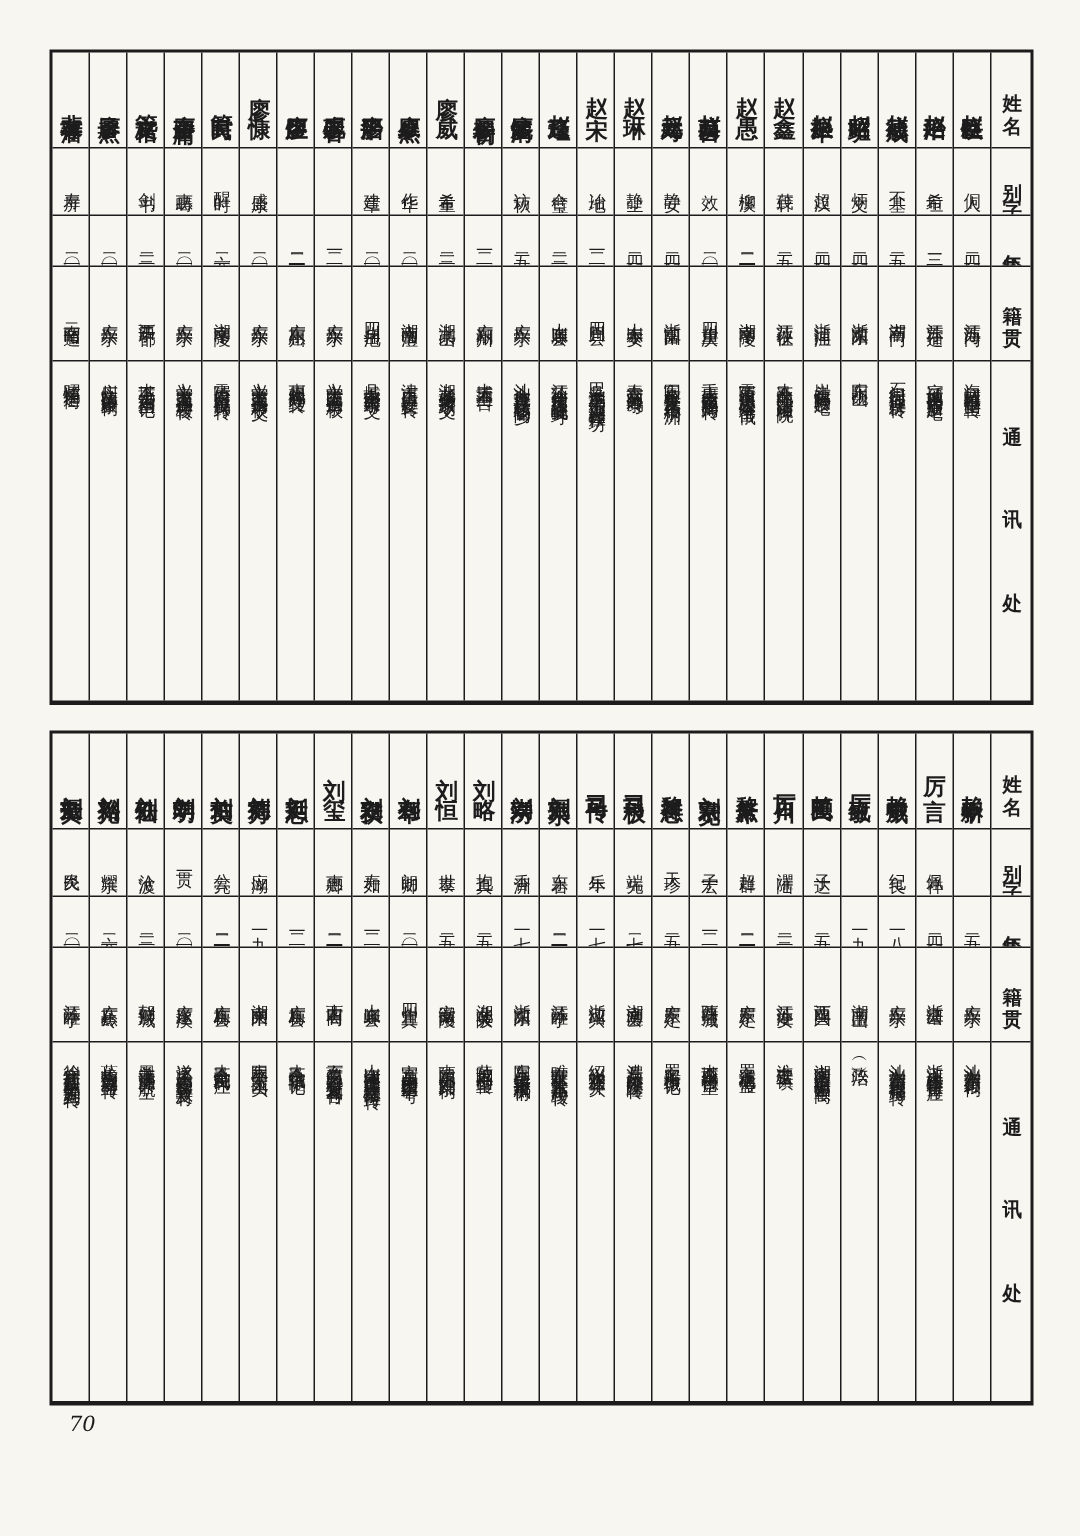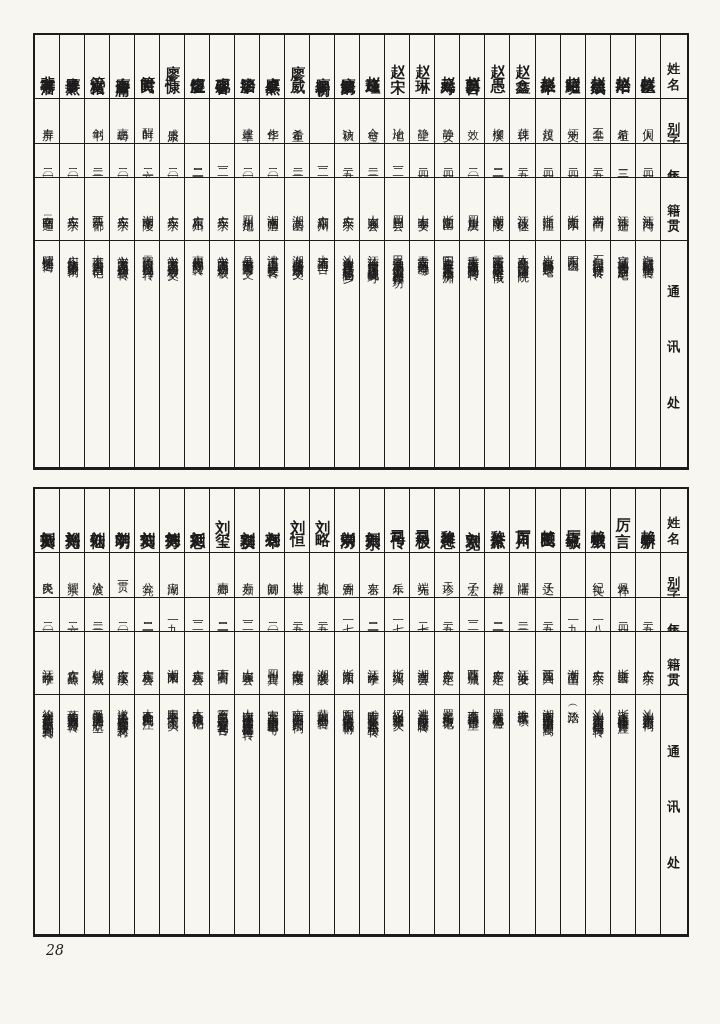--- a/index.html
+++ b/index.html
@@ -1020,14 +1020,14 @@
         </div>
     <div class="cell native-cell">
           <span>江苏睢宁</span>
         </div>
     <div class="cell addr-cell">
           <span>徐州宿迁县西耿车集刘宜则转</span>
         </div>
   </div>
 </section>
 
-  <div class="page-number">28</div>
+  <div class="page-number">70</div>
 </div>
 
 </body></html>

